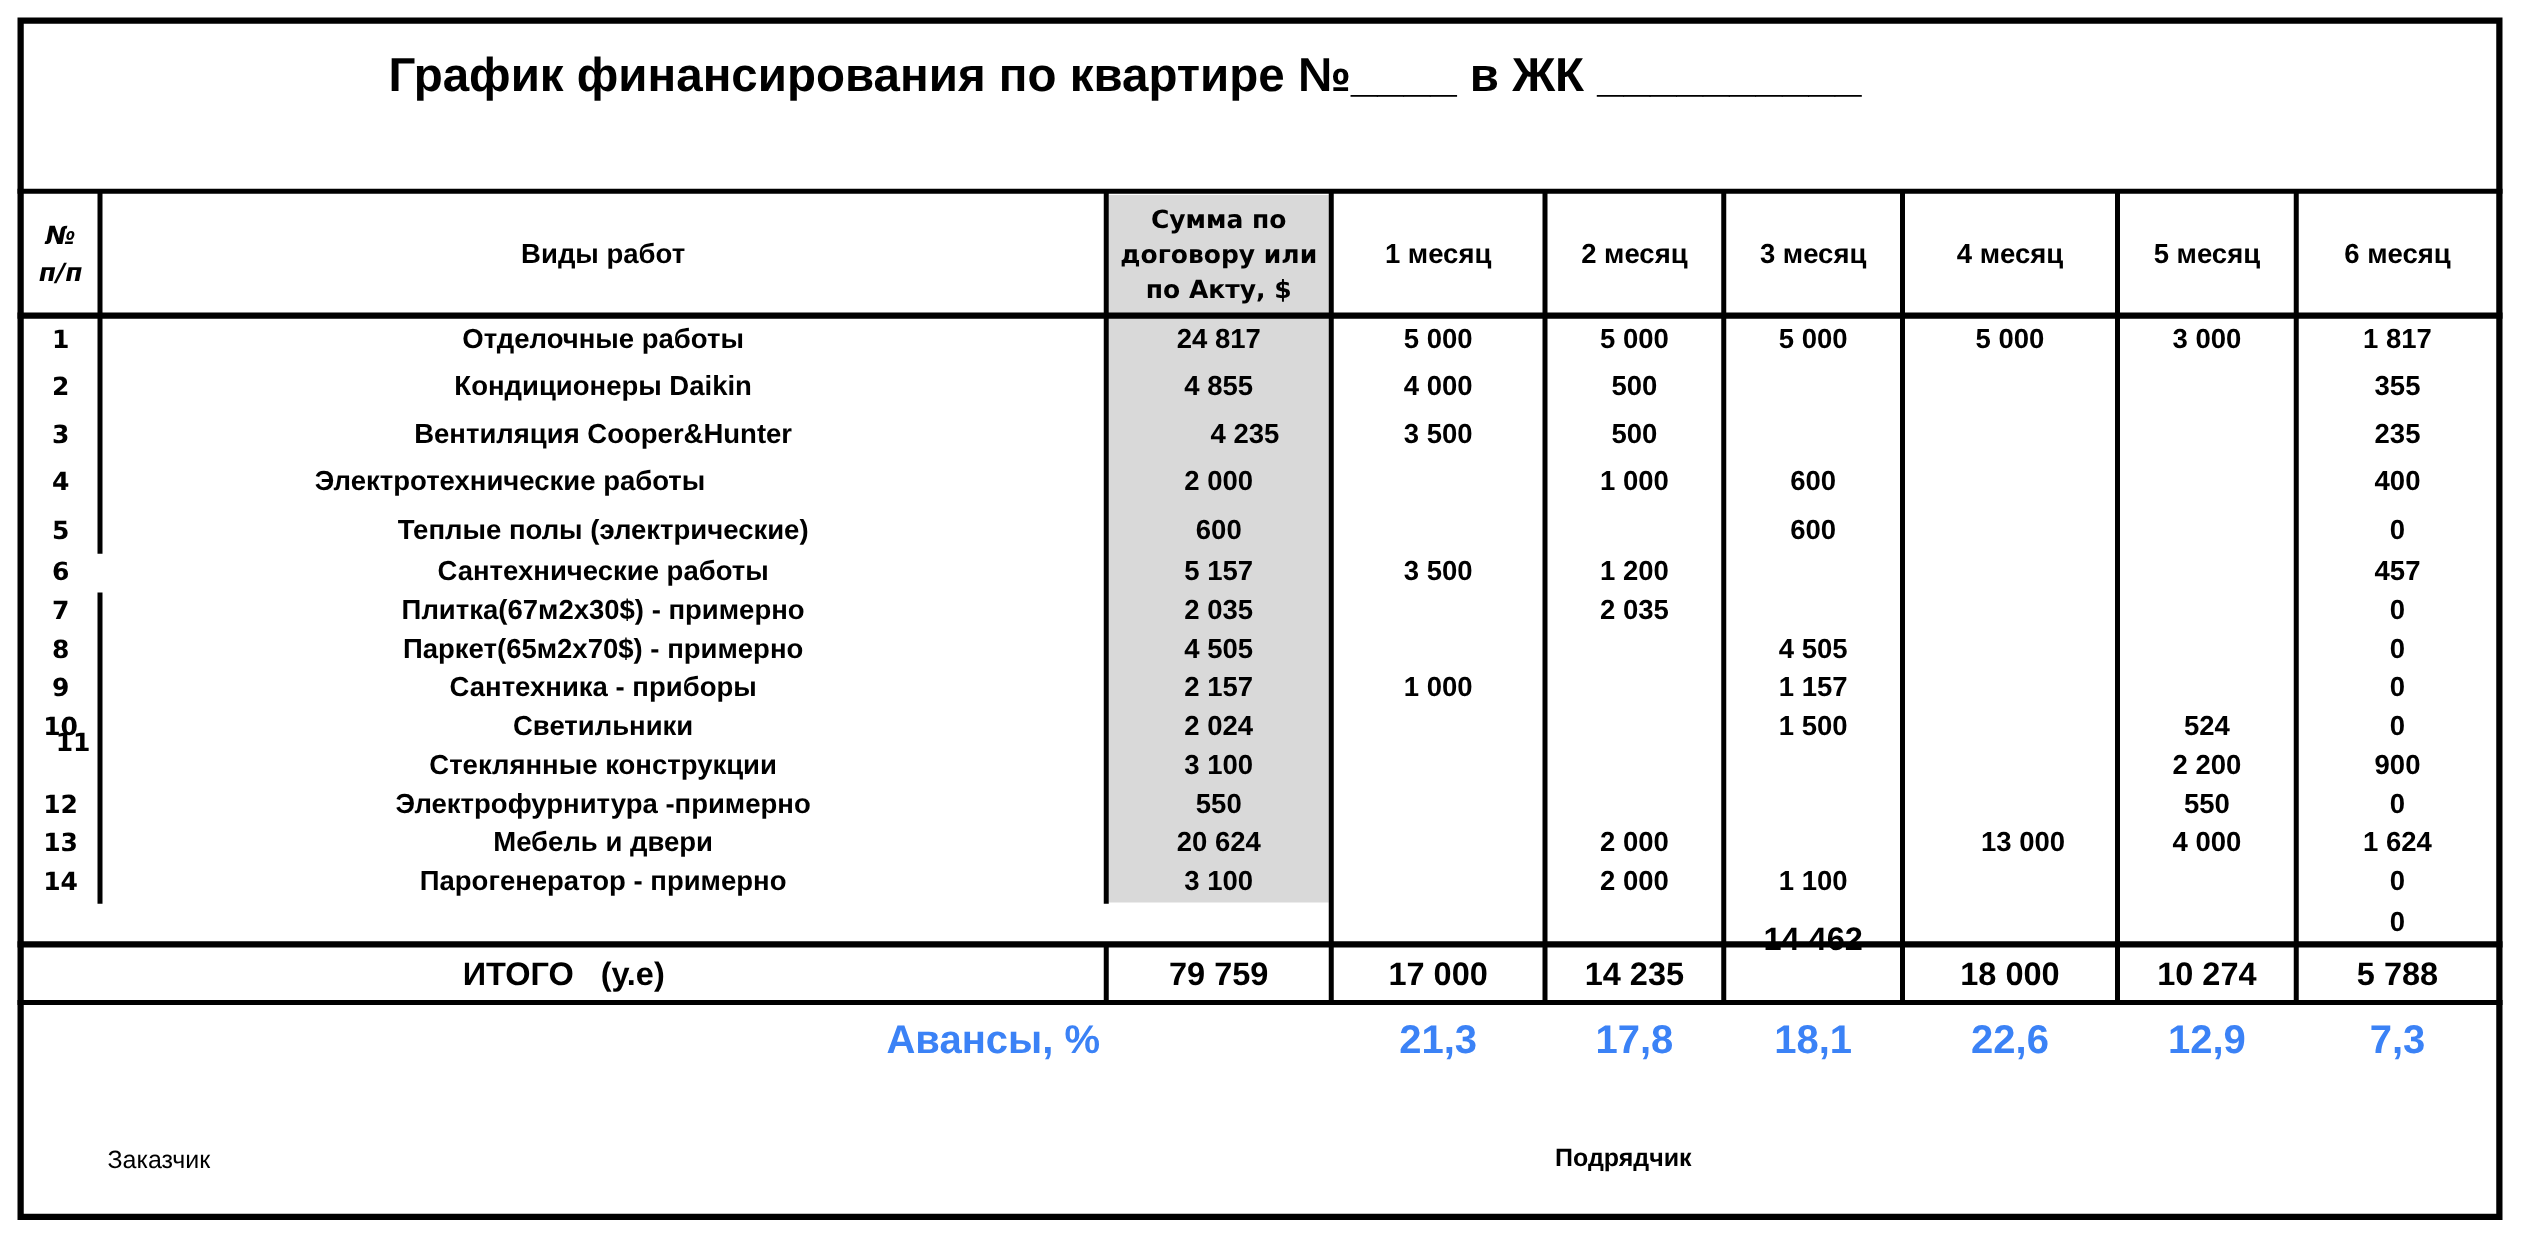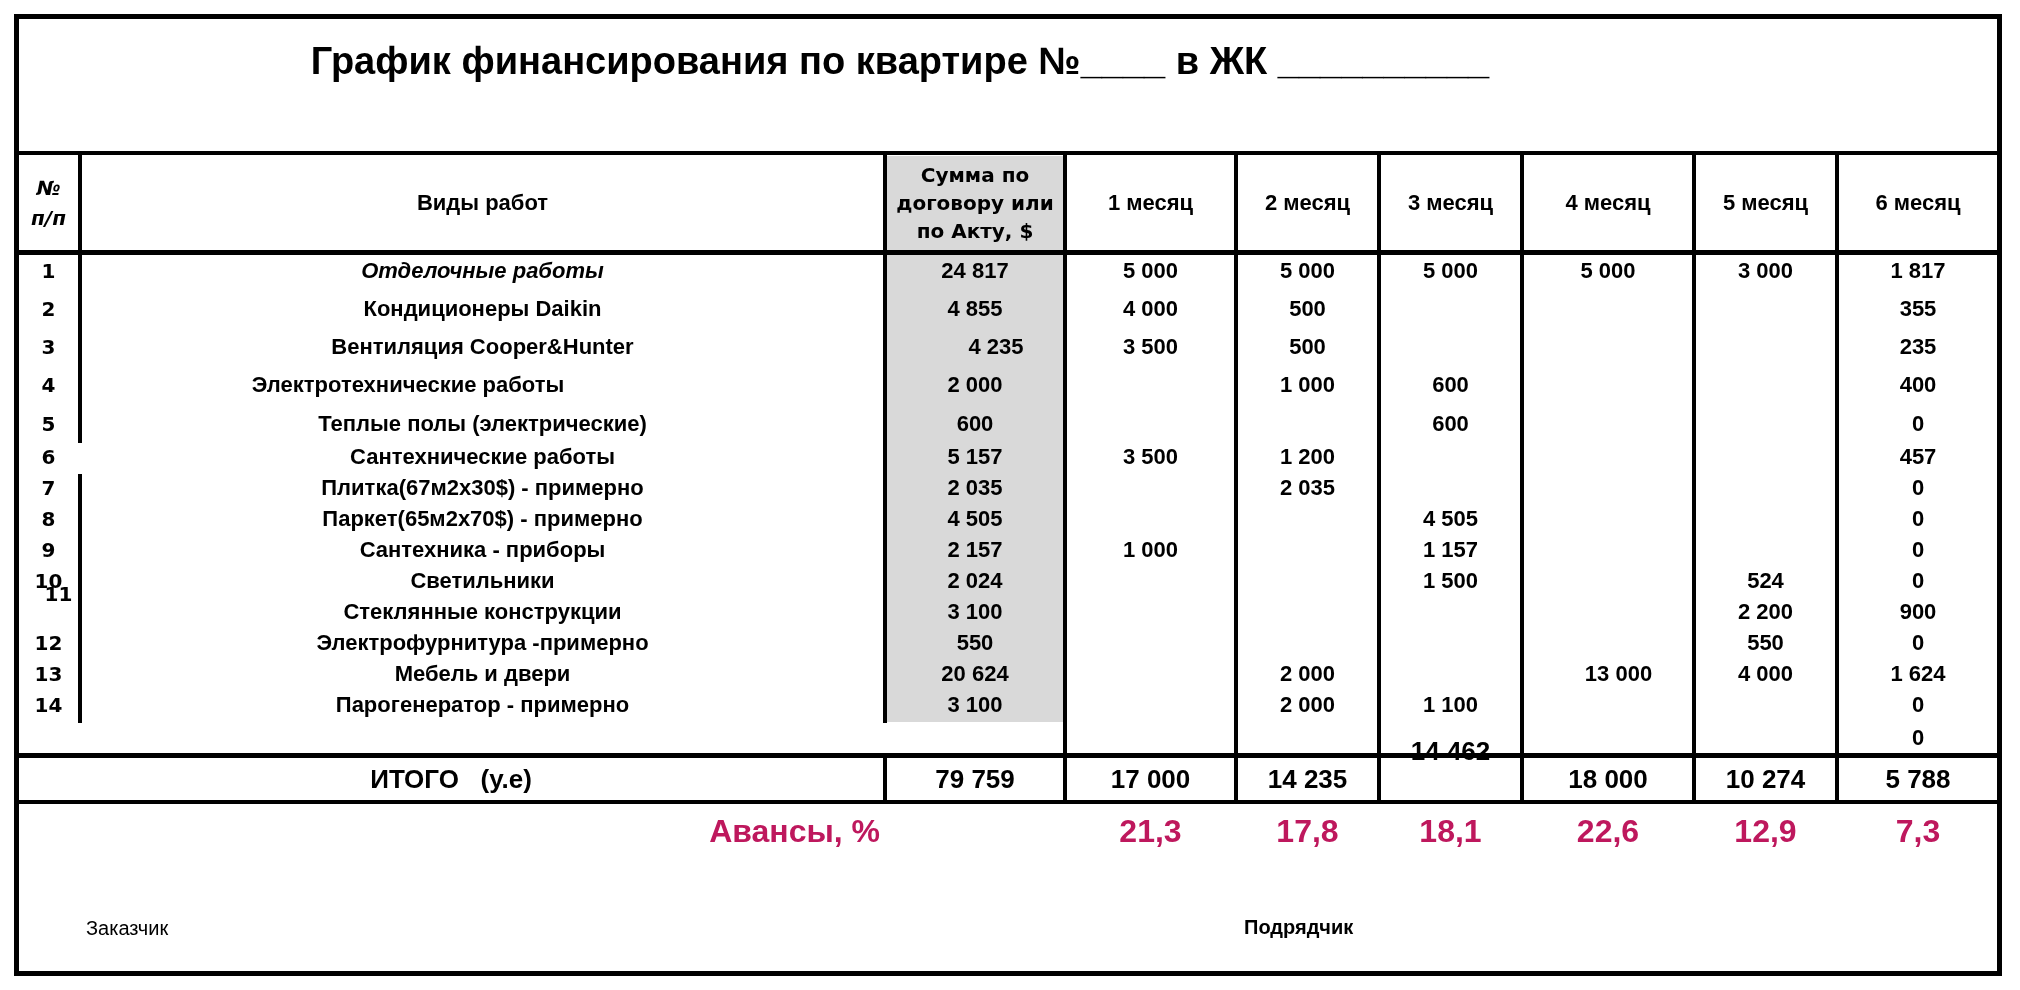--- a/index.html
+++ b/index.html
@@ -12,21 +12,21 @@
   .hline { position:absolute; background:#000; }
   .vline { position:absolute; background:#000; }
   .gray { position:absolute; left:887px; top:156px; width:176px; height:566px; background:#d9d9d9; }
   .cell { position:absolute; display:flex; align-items:center; justify-content:center;
           text-align:center; font-weight:bold; box-sizing:border-box; }
   .hdr { font-size:22px; line-height:28px; }
   .num-hdr { font-style:italic; font-family:"DejaVu Sans", sans-serif; font-size:20px; line-height:30px; }
   .row-text { font-size:22px; }
   .rnum { font-family:"DejaVu Sans", sans-serif; font-size:20px; }
   .tot { font-size:26px; }
-  .adv { font-size:32px; color:#be185d; }
+  .adv { font-size:32px; color:#3b82f6; }
   .sig { position:absolute; font-size:20px; }
 </style>
 </head>
 <body>
 
 <div class="frame"></div>
 
 <div class="title">График финансирования по квартире №____ в ЖК __________</div>
 
 <div class="gray"></div>
@@ -61,21 +61,21 @@
 <div class="cell hdr" style="left:1067px;top:155px;width:167px;height:95px;">1 месяц</div>
 <div class="cell hdr" style="left:1238px;top:155px;width:139px;height:95px;">2 месяц</div>
 <div class="cell hdr" style="left:1381px;top:155px;width:139px;height:95px;">3 месяц</div>
 <div class="cell hdr" style="left:1524px;top:155px;width:168px;height:95px;">4 месяц</div>
 <div class="cell hdr" style="left:1696px;top:155px;width:139px;height:95px;">5 месяц</div>
 <div class="cell hdr" style="left:1839px;top:155px;width:158px;height:95px;">6 месяц</div>
 
 <div id="rows">
     <div>
       <div class="cell rnum" style="left: 19px; top: 255px; width: 59px; height: 32px;">1</div>
-      <div class="cell row-text" style="left: 82px; top: 255px; width: 801px; height: 32px; font-style: italic;">Отделочные работы</div>
+      <div class="cell row-text" style="left: 82px; top: 255px; width: 801px; height: 32px;">Отделочные работы</div>
       <div class="cell row-text" style="left: 887px; top: 255px; width: 176px; height: 32px;">24 817</div>
       <div class="cell row-text" style="left: 1067px; top: 255px; width: 167px; height: 32px;">5 000</div>
       <div class="cell row-text" style="left: 1238px; top: 255px; width: 139px; height: 32px;">5 000</div>
       <div class="cell row-text" style="left: 1381px; top: 255px; width: 139px; height: 32px;">5 000</div>
       <div class="cell row-text" style="left: 1524px; top: 255px; width: 168px; height: 32px;">5 000</div>
       <div class="cell row-text" style="left: 1696px; top: 255px; width: 139px; height: 32px;">3 000</div>
       <div class="cell row-text" style="left: 1839px; top: 255px; width: 158px; height: 32px;">1 817</div>
     </div>
     <div>
       <div class="cell rnum" style="left: 19px; top: 293px; width: 59px; height: 32px;">2</div>

